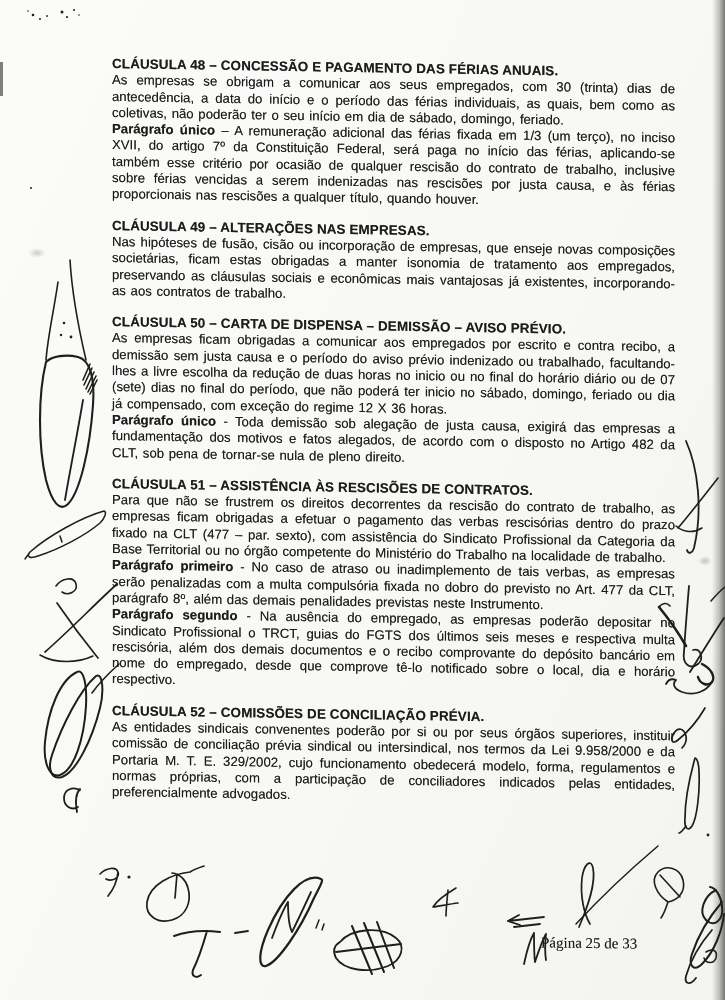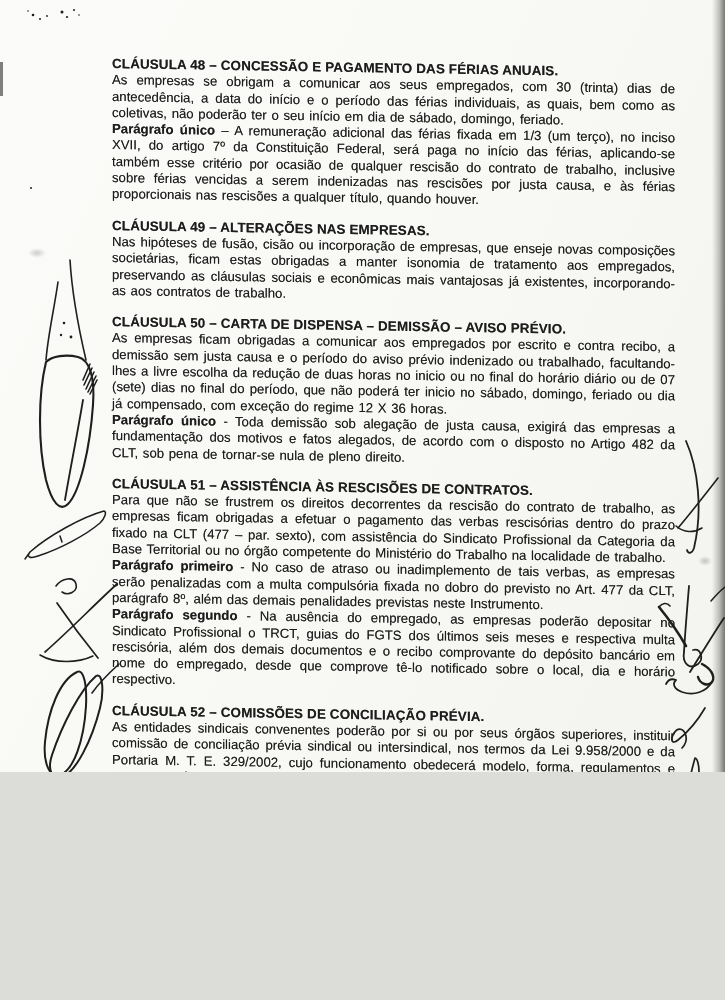--- a/index.html
+++ b/index.html
@@ -1,17 +1,17 @@
 <!DOCTYPE html>
 <html><head>
 <meta charset="utf-8">
 <style>
   html,body{margin:0;padding:0;background:#dcdcd8;}
   .page{
-    position:relative;width:725px;height:772px;overflow:hidden;
+    position:relative;width:725px;height:1000px;overflow:hidden;
     background:linear-gradient(115deg,#fbfbf9 0%,#f8f8f5 55%,#f3f3ef 100%);
     font-family:"Liberation Sans",sans-serif;
   }
   .edge-right{position:absolute;top:0;right:0;width:13px;height:100%;
     background:linear-gradient(to right,rgba(110,110,106,0) 0%,rgba(110,110,106,.40) 55%,rgba(82,82,78,.78) 100%);}
   .edge-left-mark{position:absolute;left:0;top:62px;width:3px;height:34px;background:#4a4a48;opacity:.7;}
   .smudge{position:absolute;border-radius:50%;pointer-events:none;}
   .smudge.a{left:28px;top:248px;width:18px;height:10px;background:radial-gradient(rgba(120,120,118,.35),rgba(120,120,118,0) 70%);}
   .smudge.b{left:698px;top:556px;width:14px;height:10px;background:radial-gradient(rgba(120,120,118,.4),rgba(120,120,118,0) 70%);}
   .content{

